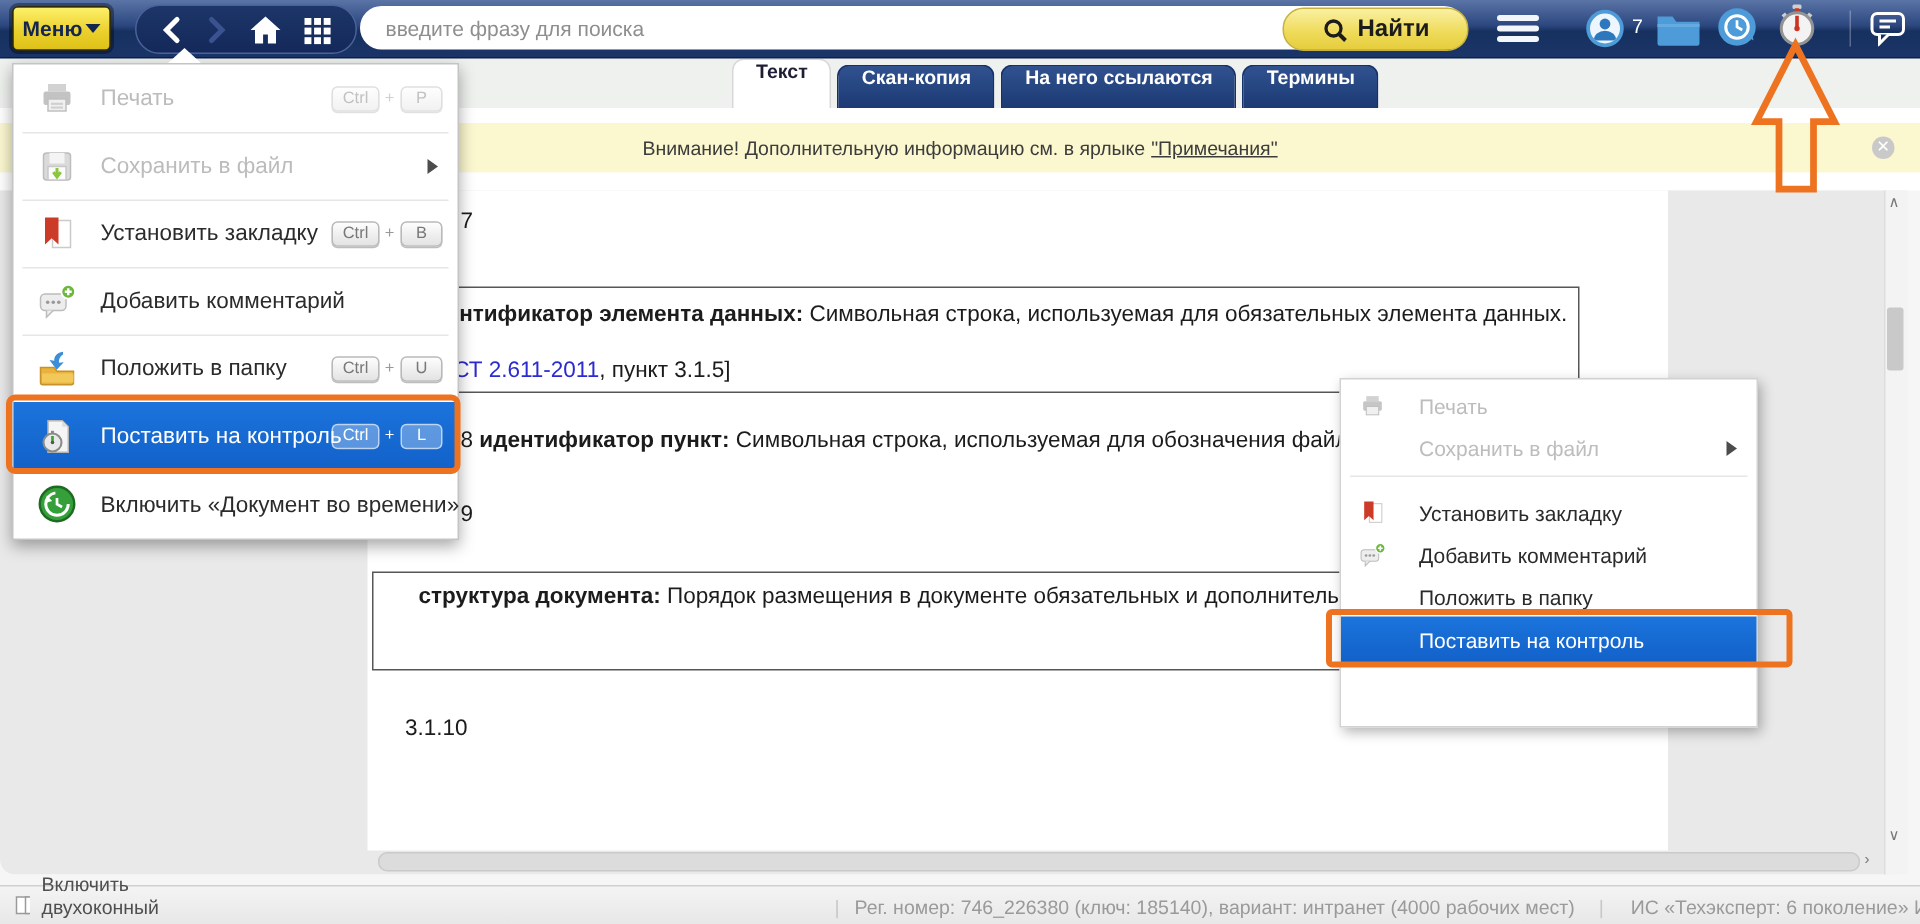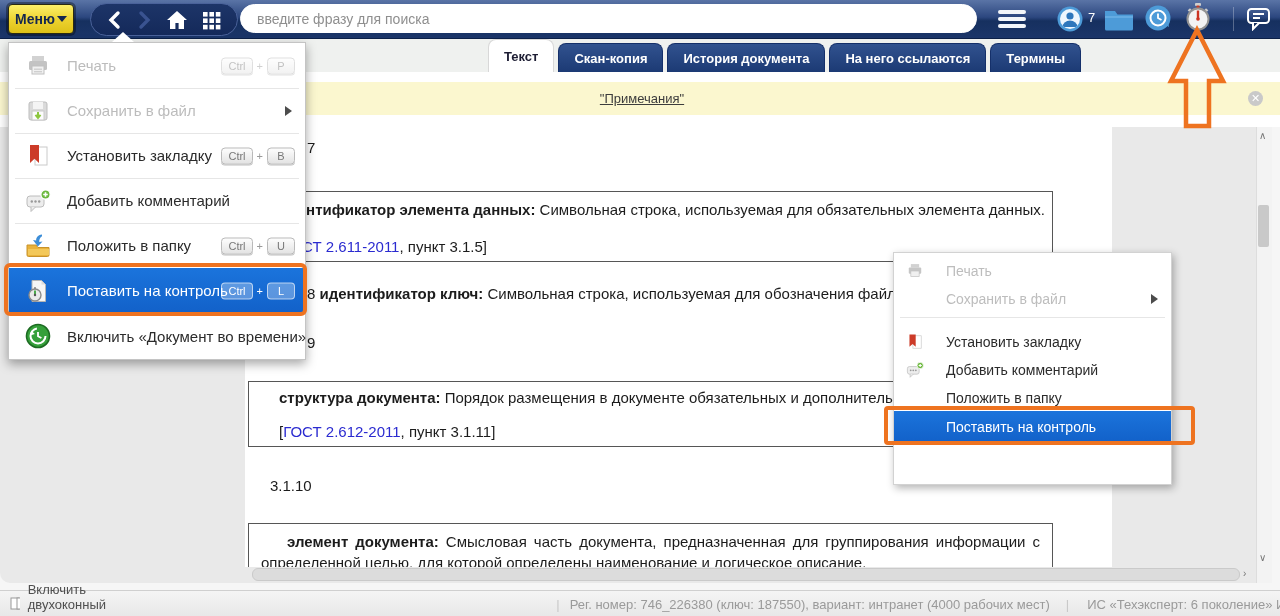--- a/index.html
+++ b/index.html
@@ -28,21 +28,21 @@
     display:flex;align-items:center;justify-content:center;gap:6px;}
   .findbtn b{font-size:16px;color:#1c1c1c}
   .hamb{left:998px;top:10px;width:28px;cursor:pointer}
   .hamb div{height:4px;background:#f3f6fa;border-radius:2px;margin-bottom:3px}
   .tbsep{left:1233px;top:7px;width:1px;height:24px;background:rgba(255,255,255,.28)}
   .ucount{left:1088px;top:10px;color:#fff;font-size:13px}
 
   
   .tabstrip{left:0;top:38px;width:1280px;height:34px;background:#eff1ef;z-index:1}
   .tabs{left:488px;top:40px;height:32px;display:flex;align-items:flex-end;gap:4px;z-index:2}
-  .tab{height:28px;border-radius:8px 8px 0 0;display:flex;align-items:center;padding:0 15px;
+  .tab{height:28px;border-radius:8px 8px 0 0;display:flex;align-items:flex-start;padding:0 15px;
     background:linear-gradient(#31528f,#1c3a74);border:1px solid #15306a;border-bottom:none;cursor:pointer}
   .tab span{color:#fff;font-size:13px;font-weight:bold;white-space:nowrap}
   .tab.active{height:32px;background:#fff;border-color:#d8d8d8}
   .tab.active span{color:#1d1d33}
   .gap1{left:0;top:72px;width:1280px;height:10px;background:#fff;z-index:1}
   .notice{left:0;top:82px;width:1280px;height:33px;background:#fbf7cf;z-index:1;
     display:flex;align-items:center;justify-content:center;font-size:13px;color:#3c3c3c}
   .notice a{color:#3c3c3c;text-decoration:underline;cursor:pointer;margin-left:4px}
   .nclose{left:1248px;top:91px;width:15px;height:15px;border-radius:50%;background:#c9c9c9;z-index:2;
     color:#fff;font-size:11px;line-height:15px;text-align:center;cursor:pointer}
@@ -141,20 +141,27 @@
           <rect x="8.4" y="9.4" width="4.6" height="4.6"></rect>
           <rect x="14.8" y="9.4" width="4.6" height="4.6"></rect>
       <rect x="2" y="15.8" width="4.6" height="4.6"></rect>
           <rect x="8.4" y="15.8" width="4.6" height="4.6"></rect>
           <rect x="14.8" y="15.8" width="4.6" height="4.6"></rect>
         </g>
       </svg>
   </div>
 
   <input class="ab srch" readonly="" placeholder="введите фразу для поиска" style="">
+  <div class="ab findbtn">
+    <svg width="18" height="18">
+      <circle cx="8" cy="8" r="5" stroke="#1c1c1c" stroke-width="2.2" fill="none"></circle>
+      <path d="M12 12 l4 4" stroke="#1c1c1c" stroke-width="2.6"></path>
+      </svg>
+    <b>Найти</b>
+  </div>
 
   <div class="ab hamb">
       <div></div>
       <div></div>
       <div></div>
     </div>
 
   <svg class="ab" style="left:1056px;top:5px" width="28" height="28">
     <circle cx="14" cy="14" r="12.5" fill="#4d9bd8"></circle>
     <circle cx="14" cy="14" r="10" fill="#eef6fd"></circle>
@@ -201,69 +208,61 @@
 
 <div class="ab tabstrip"></div>
 <div class="ab tabs">
   <div class="tab active">
       <span>Текст</span>
     </div>
   <div class="tab">
       <span>Скан-копия</span>
     </div>
   <div class="tab">
-      <span>История документа</span>
-    </div>
-  <div class="tab">
       <span>На него ссылаются</span>
     </div>
   <div class="tab">
       <span>Термины</span>
     </div>
 </div>
 <div class="ab gap1"></div>
 <div class="ab notice">
+  <span>Внимание! Дополнительную информацию см. в ярлыке</span>
   <a>"Примечания"</a>
 </div>
 <div class="ab nclose">✕</div>
 <div class="ab gap2"></div>
 
 <div class="ab docarea"></div>
 <div class="ab page">
   <div class="secnum" style="left:37px;top:12px">3.1.7</div>
 
   <div class="defbox" style="top:64px;height:69px">
     <div class="ln" style="margin-top:9px">
       <b>идентификатор элемента данных:</b><span> Символьная строка, используемая для обязательных элемента данных.</span>
     </div>
     <div class="ln" style="margin-top:20px">
       <span>[</span><span class="gost">ГОСТ 2.611-2011</span><span>, пункт 3.1.5]</span>
     </div>
   </div>
 
   <div class="secnum" style="left:37px;top:158px">
-    <span>3.1.8 </span><b>идентификатор ключ:</b><span> Символьная строка, используемая для обозначения файла.</span>
+    <span>3.1.8 </span><b>идентификатор пункт:</b><span> Символьная строка, используемая для обозначения файла.</span>
   </div>
 
   <div class="secnum" style="left:37px;top:207px">3.1.9</div>
 
   <div class="defbox" style="top:254px;height:64px">
     <div class="ln" style="margin-top:7px">
       <b>структура документа:</b><span> Порядок размещения в документе обязательных и дополнительных элементов данных.</span>
     </div>
-    <div class="ln" style="margin-top:17px">
-      <span>[</span><span class="gost">ГОСТ 2.612-2011</span><span>, пункт 3.1.11]</span>
-    </div>
   </div>
 
   <div class="secnum" style="left:25px;top:350px">3.1.10</div>
 
-  <div class="defbox" style="top:396px;height:58px">
-    <p class="just"><b>элемент документа:</b><span> Смысловая часть документа, предназначенная для группирования информации с определенной целью, для которой определены наименование и логическое описание.</span></p>
-  </div>
 </div>
 
 <div class="ab vsb"></div>
 <div class="ab sbarrow" style="left:1259px;top:131px">∧</div>
 <div class="ab vthumb"></div>
 <div class="ab sbarrow" style="left:1259px;top:553px">∨</div>
 <div class="ab hthumb"></div>
 <div class="ab sbarrow" style="left:1243px;top:569px">›</div>
 
 <div class="ab dcaret"></div>
@@ -421,16 +420,16 @@
   <div class="sb-left">
     <svg width="20" height="16">
       <rect x="1" y="2" width="8" height="11" fill="#fff" stroke="#9a9a9a"></rect>
       <rect x="7" y="2" width="8" height="11" fill="#fff" stroke="#9a9a9a"></rect>
       <circle cx="14.5" cy="11" r="4.5" fill="#3aa33a"></circle>
       <path d="M13.2 8.8 l3.4 2.2 -3.4 2.2 z" fill="#fff"></path>
       </svg>
     <span>Включить двухоконный режим</span>
   </div>
   <span class="sb-pipe" style="margin-left:440px">|</span>
-  <span class="sb-mid" style="margin-left:10px">Рег. номер: 746_226380 (ключ: 187550), вариант: интранет (4000 рабочих мест)</span>
+  <span class="sb-mid" style="margin-left:10px">Рег. номер: 746_226380 (ключ: 185140), вариант: интранет (4000 рабочих мест)</span>
   <span class="sb-pipe">|</span>
   <span class="sb-right">ИС «Техэксперт: 6 поколение» Интранет v. 6.4.4.194 (x86_64)</span>
 </div>
 
 </body></html>

